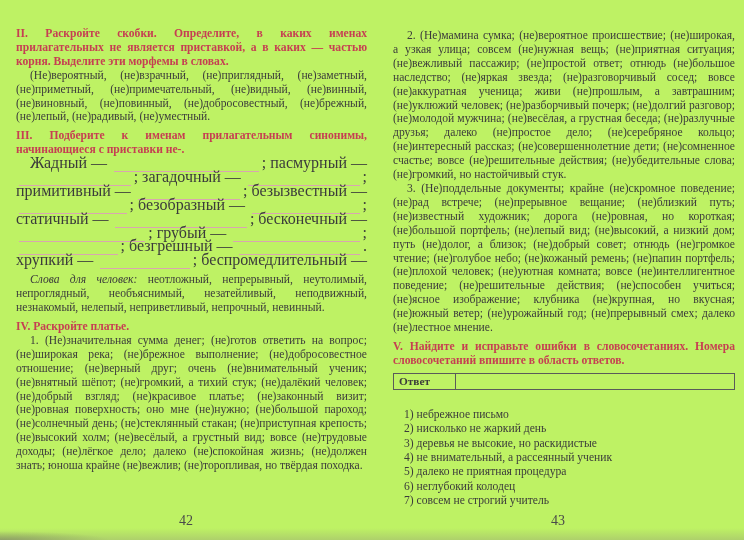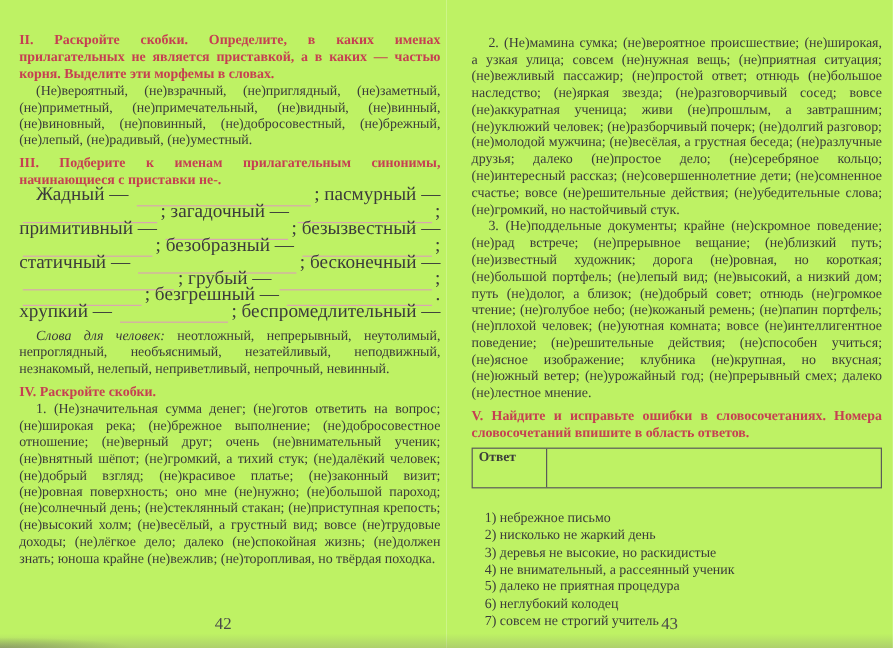--- a/index.html
+++ b/index.html
@@ -26,21 +26,21 @@
   .s3line{display:flex;align-items:flex-end;height:13.9px;font-size:16px;}
   .s3line:first-child .s3t:first-child{padding-left:14px;}
   .s3t{white-space:pre;}
   .s3b{
     flex-grow:1;height:10px;margin:0 3px;
     border-bottom:1px solid #d9a6b0;
   }
   
   .answer-table{
     display:flex;margin-top:5px;margin-bottom:3px;
-    border:1px solid #5a5a5a;height:34px;box-sizing:border-box;
+    border:1px solid #5a5a5a;height:17px;box-sizing:border-box;
   }
   .answer-label{
     width:62px;border-right:1px solid #5a5a5a;box-sizing:border-box;
     font-size:11.3px;font-weight:bold;padding:1px 0 0 5px;
   }
   .answer-cell{flex:1;}
   
   #sec5-items{padding-left:11px;margin-top:18px;}
   .vitem{font-size:11.6px;line-height:14.4px;}
   .pagenum{
@@ -110,21 +110,21 @@
         </div>
         <div class="s3line">
           <span class="s3t">хрупкий — </span>
           <span class="s3b" style="flex-grow: 1.2;"></span>
           <span class="s3t">; беспромедлительный —</span>
         </div>
       </div>
 
     <p class="ind mt2"><span class="hint-label">Слова для человек:</span><span> неотложный, непрерывный, неутолимый, непроглядный, необъяснимый, незатейливый, неподвижный, незнакомый, нелепый, неприветливый, непрочный, невинный.</span></p>
 
-    <p class="head mt">IV. Раскройте скобки.</p>
+    <p class="head mt">IV. Раскройте платье.</p>
     <p class="ind">1. (Не)значительная сумма денег; (не)готов ответить на вопрос; (не)широкая река; (не)брежное выполнение; (не)добросовестное отношение; (не)верный друг; очень (не)внимательный ученик; (не)внятный шёпот; (не)громкий, а тихий стук; (не)далёкий человек; (не)добрый взгляд; (не)красивое платье; (не)законный визит; (не)ровная поверхность; оно мне (не)нужно; (не)большой пароход; (не)солнечный день; (не)стеклянный стакан; (не)приступная крепость; (не)высокий холм; (не)весёлый, а грустный вид; вовсе (не)трудовые доходы; (не)лёгкое дело; далеко (не)спокойная жизнь; (не)должен знать; юноша крайне (не)вежлив; (не)торопливая, но твёрдая походка.</p>
 
     <div class="pagenum">42</div>
   </div>
 
   <div class="page right">
     <p class="ind">2. (Не)мамина сумка; (не)вероятное происшествие; (не)широкая, а узкая улица; совсем (не)нужная вещь; (не)приятная ситуация; (не)вежливый пассажир; (не)простой ответ; отнюдь (не)большое наследство; (не)яркая звезда; (не)разговорчивый сосед; вовсе (не)аккуратная ученица; живи (не)прошлым, а завтрашним; (не)уклюжий человек; (не)разборчивый почерк; (не)долгий разговор; (не)молодой мужчина; (не)весёлая, а грустная беседа; (не)разлучные друзья; далеко (не)простое дело; (не)серебряное кольцо; (не)интересный рассказ; (не)совершеннолетние дети; (не)сомненное счастье; вовсе (не)решительные действия; (не)убедительные слова; (не)громкий, но настойчивый стук.</p>
     <p class="ind">3. (Не)поддельные документы; крайне (не)скромное поведение; (не)рад встрече; (не)прерывное вещание; (не)близкий путь; (не)известный художник; дорога (не)ровная, но короткая; (не)большой портфель; (не)лепый вид; (не)высокий, а низкий дом; путь (не)долог, а близок; (не)добрый совет; отнюдь (не)громкое чтение; (не)голубое небо; (не)кожаный ремень; (не)папин портфель; (не)плохой человек; (не)уютная комната; вовсе (не)интеллигентное поведение; (не)решительные действия; (не)способен учиться; (не)ясное изображение; клубника (не)крупная, но вкусная; (не)южный ветер; (не)урожайный год; (не)прерывный смех; далеко (не)лестное мнение.</p>
 
     <p class="head mt">V. Найдите и исправьте ошибки в словосочетаниях. Номера словосочетаний впишите в область ответов.</p>

